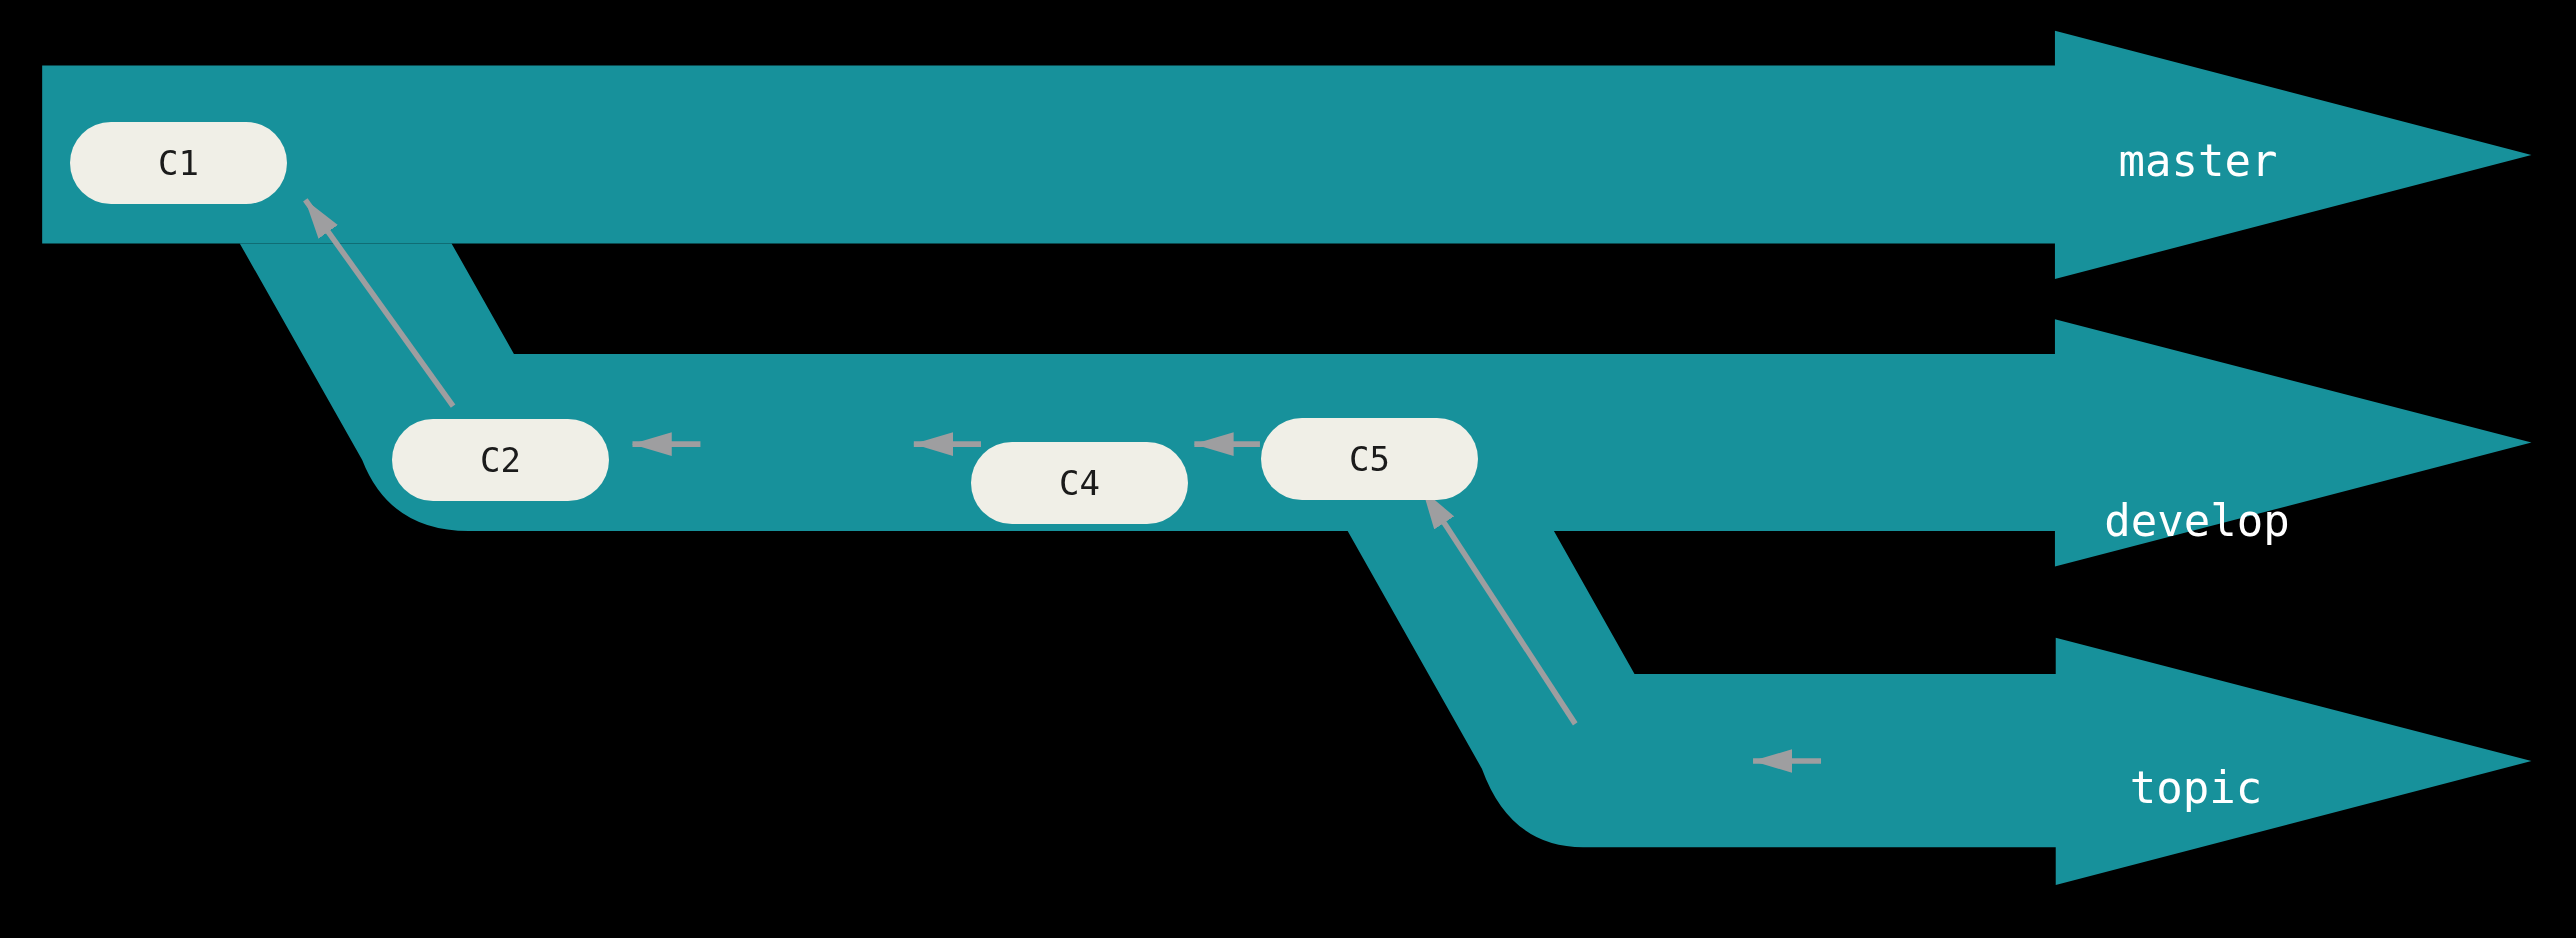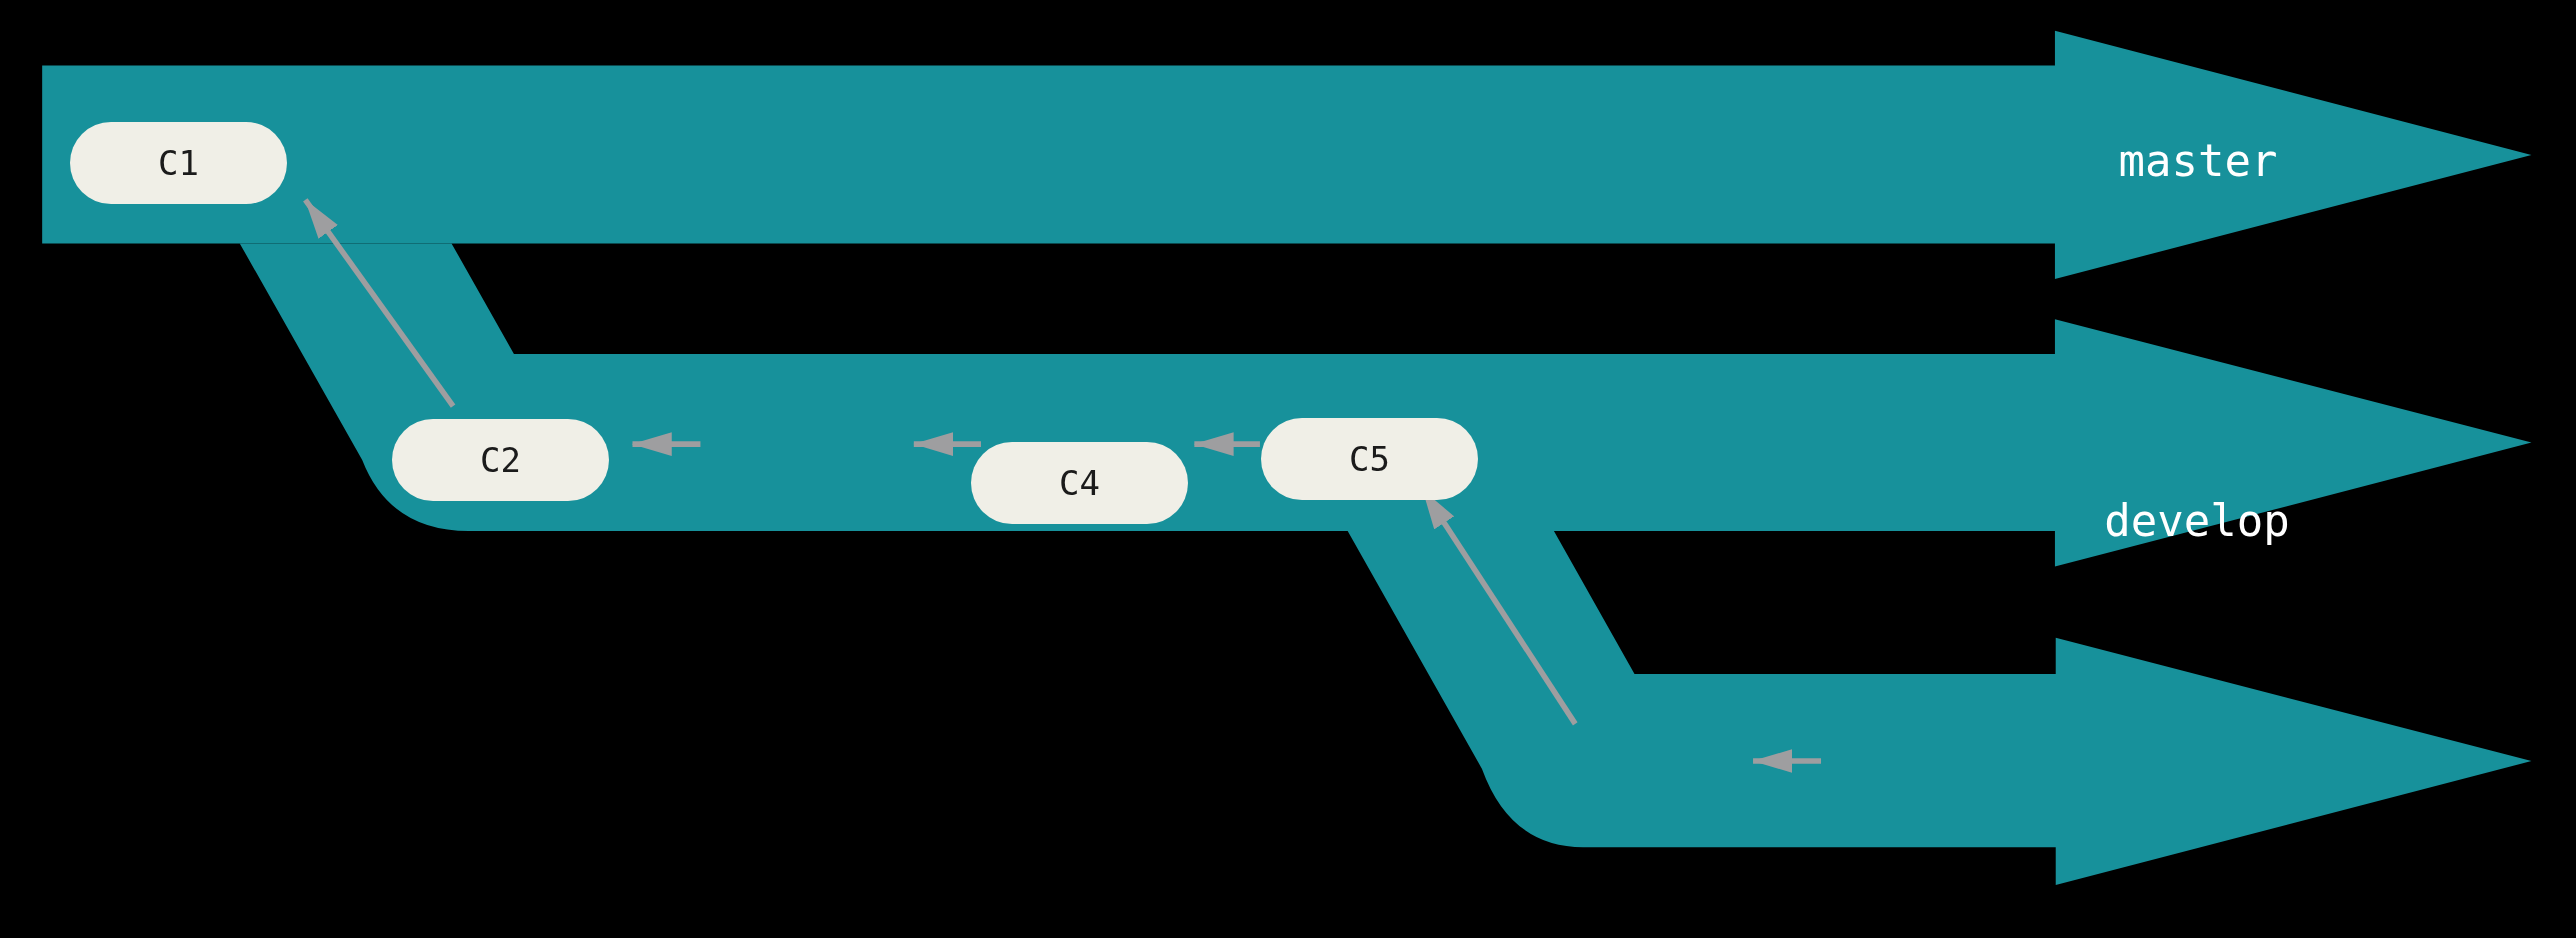--- a/index.html
+++ b/index.html
@@ -74,15 +74,16 @@
     </g>
   </svg>
 
   <div class="pill" style="left:70px;  top:122px;">C1</div>
   <div class="pill" style="left:392px; top:419px;">C2</div>
   <div class="pill" style="left:971px;top:410px;margin-top:32px;">C4</div>
   <div class="pill" style="left:1261px;top:418px;">C5</div>
 
   <div class="branch-label" style="left:2198px;top:160px;">master</div>
   <div class="branch-label" style="left:2197px;top:484px;margin-top:36px;">develop</div>
+  <div class="branch-label" style="left:2196px;top:787px;">topic</div>
 
 </div>
 
 
 </body></html>

